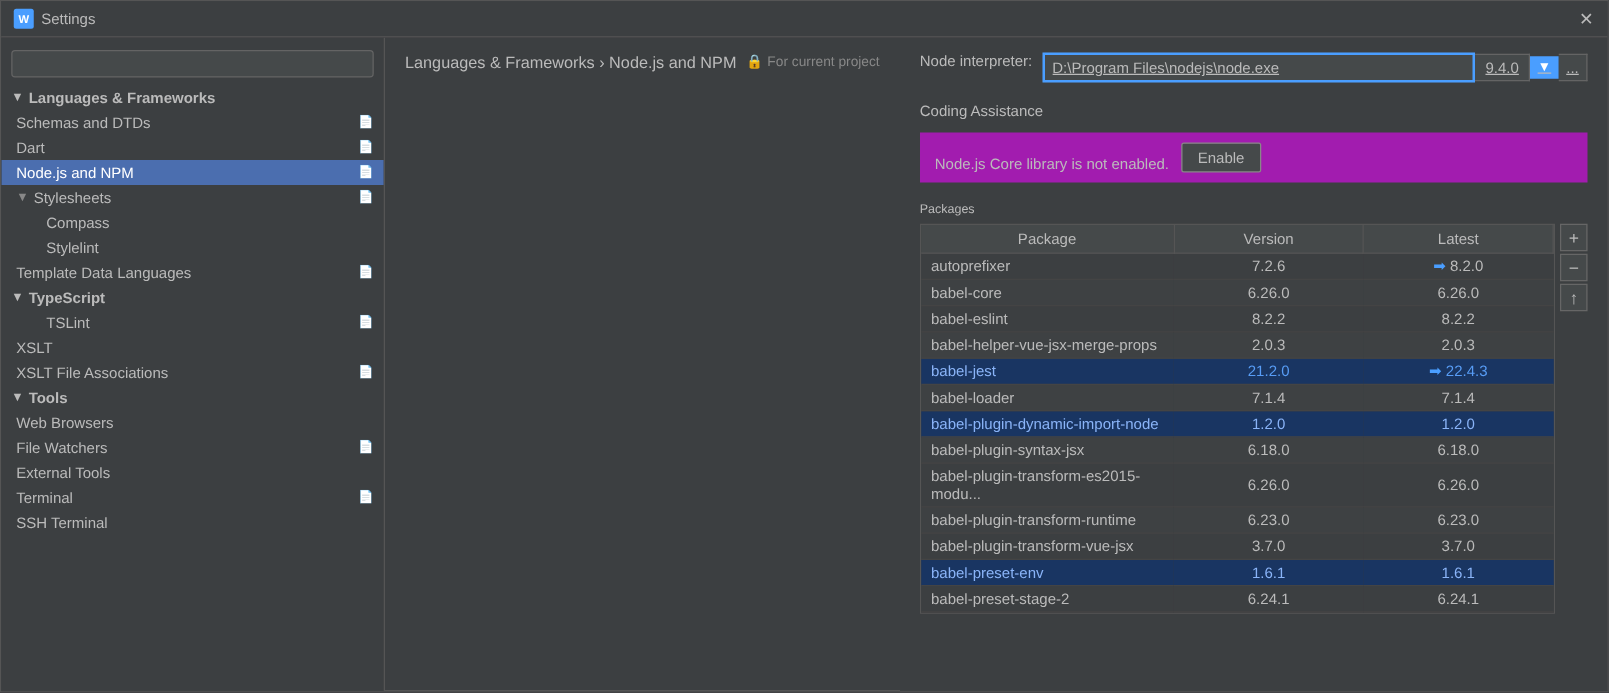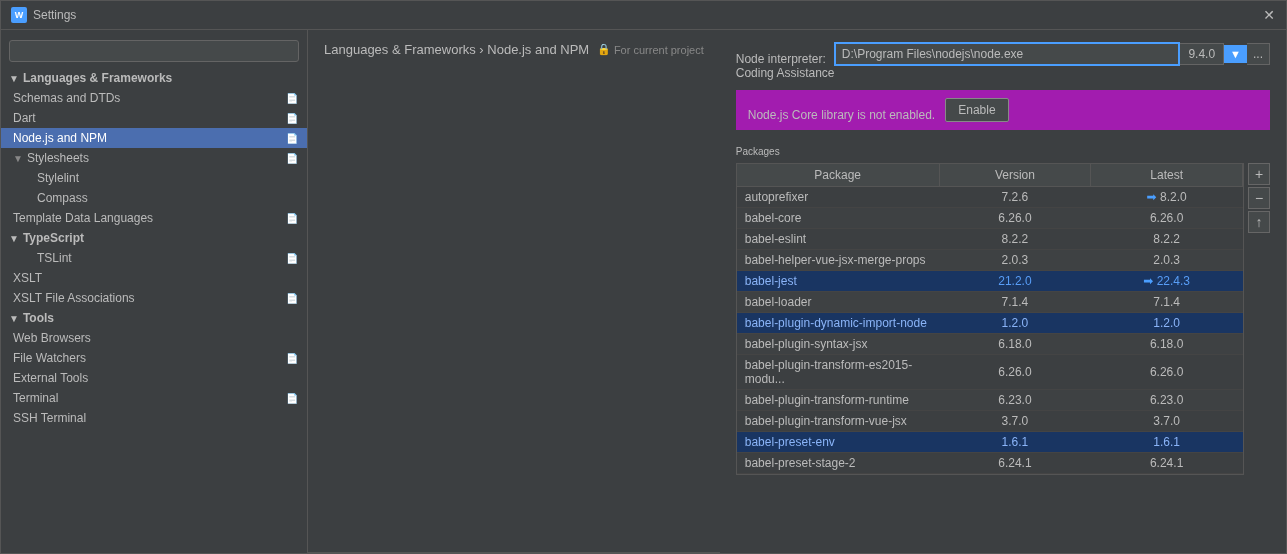--- a/index.html
+++ b/index.html
@@ -32,23 +32,23 @@
 
     
     .main { flex: 1; background: #3c3f41; overflow: hidden; display: flex; flex-direction: row; }
 
     .main-header { padding: 12px 16px 8px; border-bottom: 1px solid #555; flex-shrink: 0; }
     .breadcrumb { font-size: 13px; color: #bbb; display: flex; align-items: center; gap: 4px; }
     .breadcrumb .project-note { color: #888; font-size: 11px; display: flex; align-items: center; gap: 3px; margin-left: 4px; }
 
     .main-body { padding: 12px 16px; flex: 1; overflow-y: auto; }
 
-    .field-row { display: flex; align-items: flex-end; gap: 8px; }
+    .field-row { display: flex; align-items: flex-start; gap: 8px; margin-bottom: 16px; }
     .field-label { color: #bbb; font-size: 12px; white-space: nowrap; }
-    .field-input-wrap { display: flex; align-items: center; flex: 1; }
+    .field-input-wrap { display: flex; align-items: center; flex: 1; text-decoration: underline; }
     .field-input { flex: 1; background: #45494a; border: 2px solid #4a9eff; color: #bbb; padding: 3px 6px; font-size: 12px; outline: none; min-width: 0; }
     .field-version { background: #45494a; border: 1px solid #646464; border-left: none; color: #bbb; padding: 3px 8px; font-size: 12px; }
     .field-dropdown-btn { background: #4a9eff; border: none; color: white; padding: 3px 6px; cursor: pointer; font-size: 11px; }
     .field-ellipsis-btn { background: #45494a; border: 1px solid #646464; border-left: none; color: #bbb; padding: 3px 6px; cursor: pointer; font-size: 12px; }
 
     .section-title { color: #bbb; font-size: 12px; margin-bottom: 10px; }
 
     .coding-assistance { display: flex; align-items: flex-end; gap: 10px; margin-bottom: 16px; background: #a21caf; padding: 8px 12px; }
     .coding-label { color: #bbb; font-size: 12px; }
     .enable-btn { background: #45494a; border: 1px solid #888; color: #bbb; padding: 4px 12px; cursor: pointer; font-size: 12px; border-radius: 2px; }
@@ -108,24 +108,24 @@
         <span class="sidebar-item-label">Node.js and NPM</span>
         <span class="sidebar-icon">📄</span>
       </div>
 
       <div class="sidebar-item indent1">
         <span class="arrow">▼</span>
         <span class="sidebar-item-label">Stylesheets</span>
         <span class="sidebar-icon">📄</span>
       </div>
       <div class="sidebar-item indent2">
+        <span class="sidebar-item-label">Compass</span>
+      </div>
+      <div class="sidebar-item indent2">
         <span class="sidebar-item-label">Stylelint</span>
-      </div>
-      <div class="sidebar-item indent2">
-        <span class="sidebar-item-label">Compass</span>
       </div>
       <div class="sidebar-item indent1">
         <span class="sidebar-item-label">Template Data Languages</span>
         <span class="sidebar-icon">📄</span>
       </div>
 
       <div class="section-header" style="padding-left: 8px;">
         <span class="arrow">▼</span>
         <span>TypeScript</span>
       </div>

